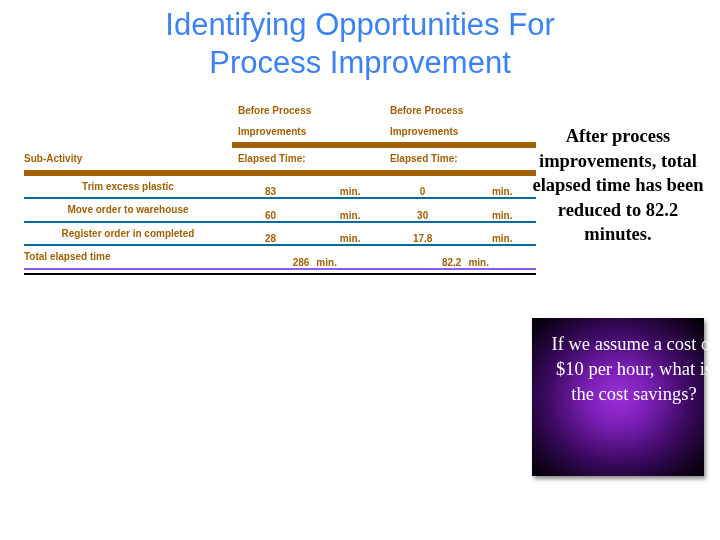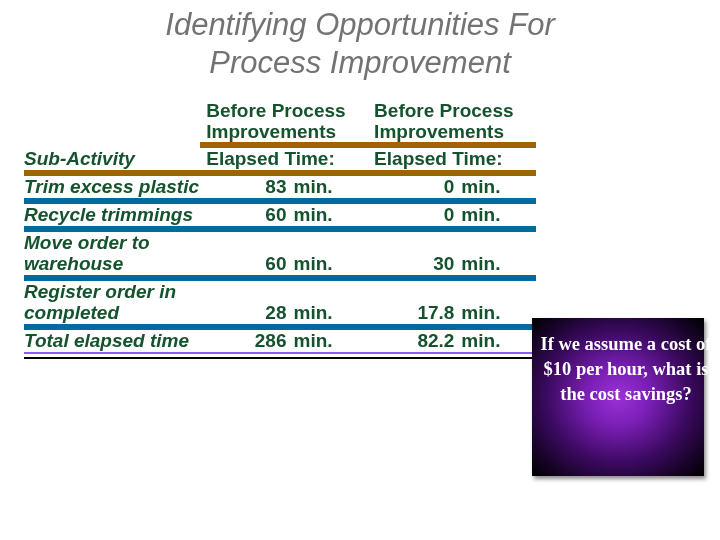--- a/index.html
+++ b/index.html
@@ -21,48 +21,46 @@
   }
   .title {
     position: absolute;
     left: 120px;
     top: 6px;
     width: 480px;
     text-align: center;
     font-family: "Liberation Sans", sans-serif;
     font-size: 31px;
     line-height: 38px;
-    color: #737373;
+    color: #3b82f6;
     font-weight: normal;
-    font-style: italic;
   }
 
   
   .table-area {
     position: absolute;
     left: 24px;
     top: 100px;
     width: 512px;
   }
   table.proc {
     border-collapse: collapse;
     width: 512px;
     font-family: "Liberation Sans", sans-serif;
     font-weight: bold;
-    font-size: 19px;
-    color: #14532d;
+    font-size: 10px;
+    color: #a16207;
   }
   table.proc td {
     vertical-align: bottom;
     padding: 0;
   }
   .col-sub {
     width: 160px;
     line-height: 21.5px;
-    font-style: italic;
   }
   .col-num1, .col-num2 {
     width: 58px;
     text-align: right;
     padding-right: 7px !important;
     white-space: nowrap;
   }
   .col-unit1, .col-unit2 {
     width: 52px;
     text-align: left;
@@ -73,21 +71,22 @@
     line-height: 21.5px;
   }
   .hdr-center {
     text-align: left;
     padding-left: 6px !important;
   }
   .hdr-group {
     line-height: 21px;
   }
   .rowline td {
-    border-bottom: 6px solid #0369a1;
+    border-bottom: 2px solid #0369a1;
+    text-align: center;
   }
   .hdrline td {
     border-bottom: 6px solid #a16207;
   }
   .final-row td {
     border-bottom: 2px solid #8b5cf6;
   }
   .final-under td {
     border-bottom: 2px solid #000;
     height: 3px;
@@ -110,28 +109,28 @@
     position: absolute;
     left: 532px;
     top: 318px;
     width: 172px;
     height: 158px;
     background: radial-gradient(ellipse at 50% 50%, #9b30d8 0%, #7a1fb5 26%, #3d0a63 58%, #170327 82%, #000000 100%);
     box-shadow: 2px 3px 4px rgba(0,0,0,0.45);
   }
   .cost-text {
     position: absolute;
-    left: 8px;
+    left: 16px;
     top: 14px;
     width: 172px;
     text-align: center;
     font-family: "Liberation Serif", serif;
     font-size: 18.5px;
     line-height: 25px;
-    font-weight: bold;
+    font-weight: normal;
     color: #ffffff;
   }
 </style>
 </head>
 <body>
 
 <div class="slide">
 
   <div class="title">Identifying Opportunities For Process Improvement</div>
 
@@ -158,27 +157,20 @@
         </tr>
 
         <tr class="rowline">
           <td class="col-sub">Trim excess plastic</td>
           <td class="col-num1">83</td>
           <td class="col-unit1">min.</td>
           <td class="col-num2">0</td>
           <td class="col-unit2">min.</td>
         </tr>
         <tr class="rowline">
-          <td class="col-sub">Recycle trimmings</td>
-          <td class="col-num1">60</td>
-          <td class="col-unit1">min.</td>
-          <td class="col-num2">0</td>
-          <td class="col-unit2">min.</td>
-        </tr>
-        <tr class="rowline">
           <td class="col-sub">Move order to warehouse</td>
           <td class="col-num1">60</td>
           <td class="col-unit1">min.</td>
           <td class="col-num2">30</td>
           <td class="col-unit2">min.</td>
         </tr>
         <tr class="rowline">
           <td class="col-sub">Register order in completed</td>
           <td class="col-num1">28</td>
           <td class="col-unit1">min.</td>
@@ -194,18 +186,19 @@
         </tr>
         <tr class="final-under">
           <td></td>
           <td colspan="2"></td>
           <td colspan="2"></td>
         </tr>
       </tbody>
     </table>
   </div>
 
+  <div class="after-text">After process improvements, total elapsed time has been reduced to 82.2 minutes.</div>
 
   <div class="cost-box">
     <div class="cost-text">If we assume a cost of $10 per hour, what is the cost savings?</div>
   </div>
 
 </div>
 
 </body></html>

